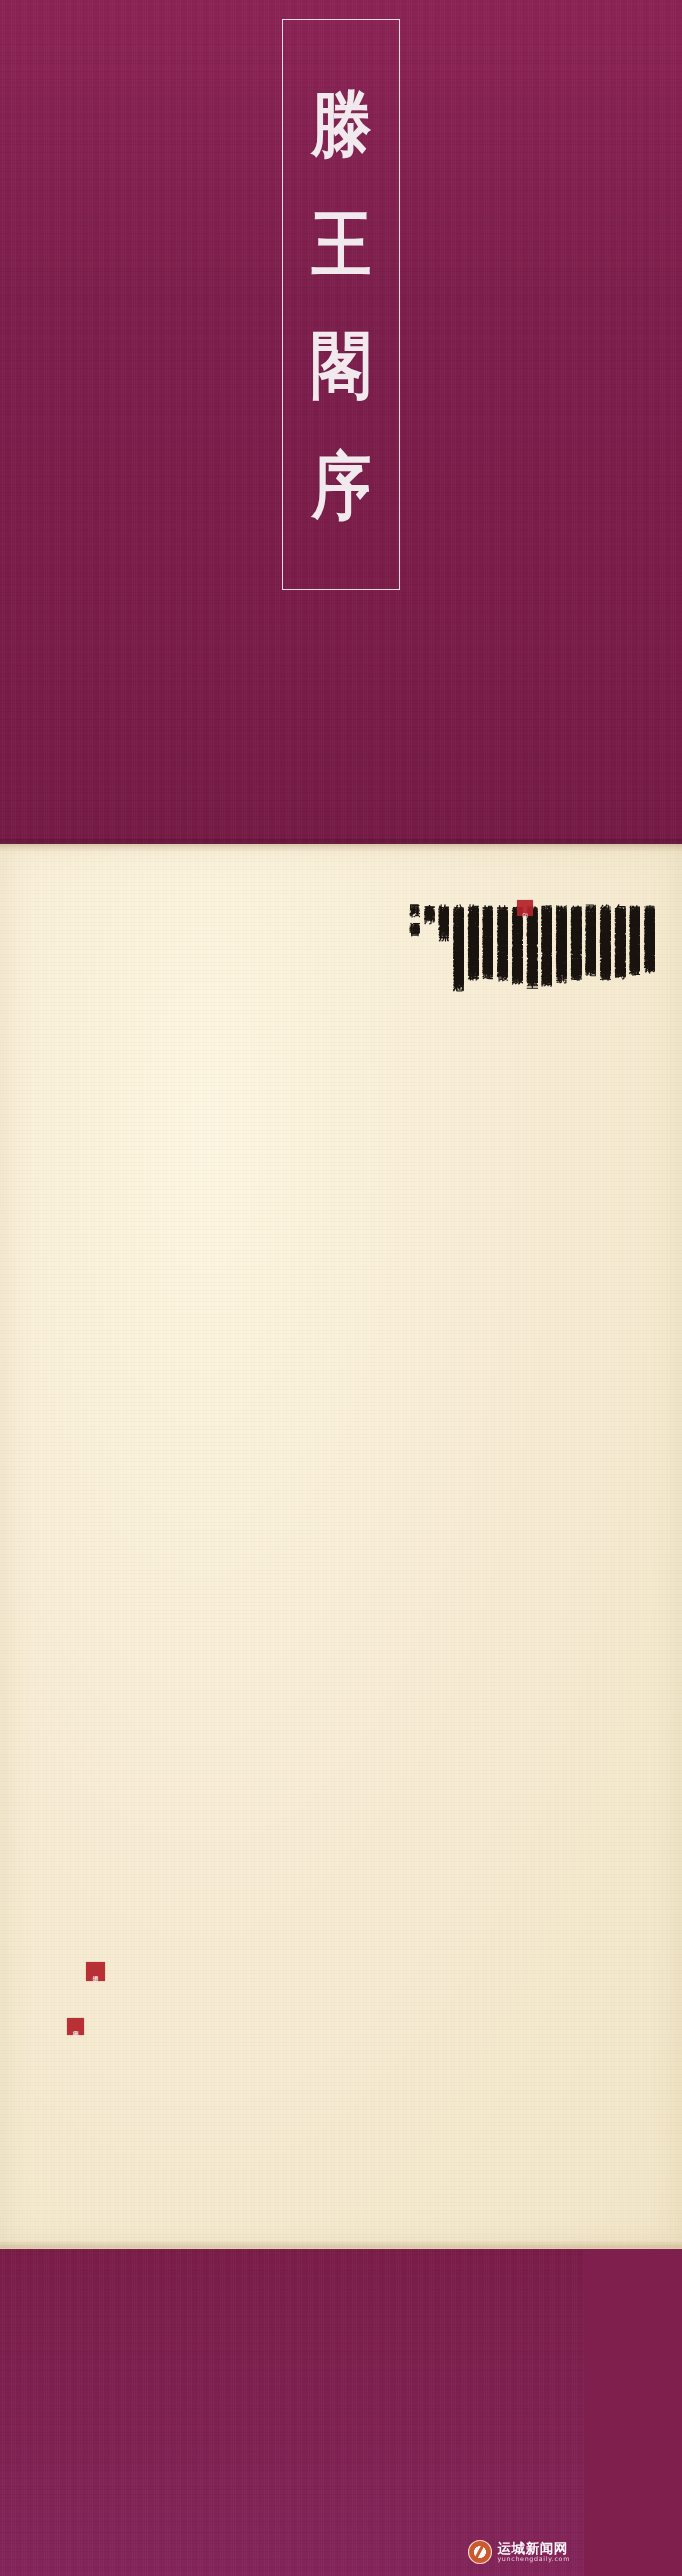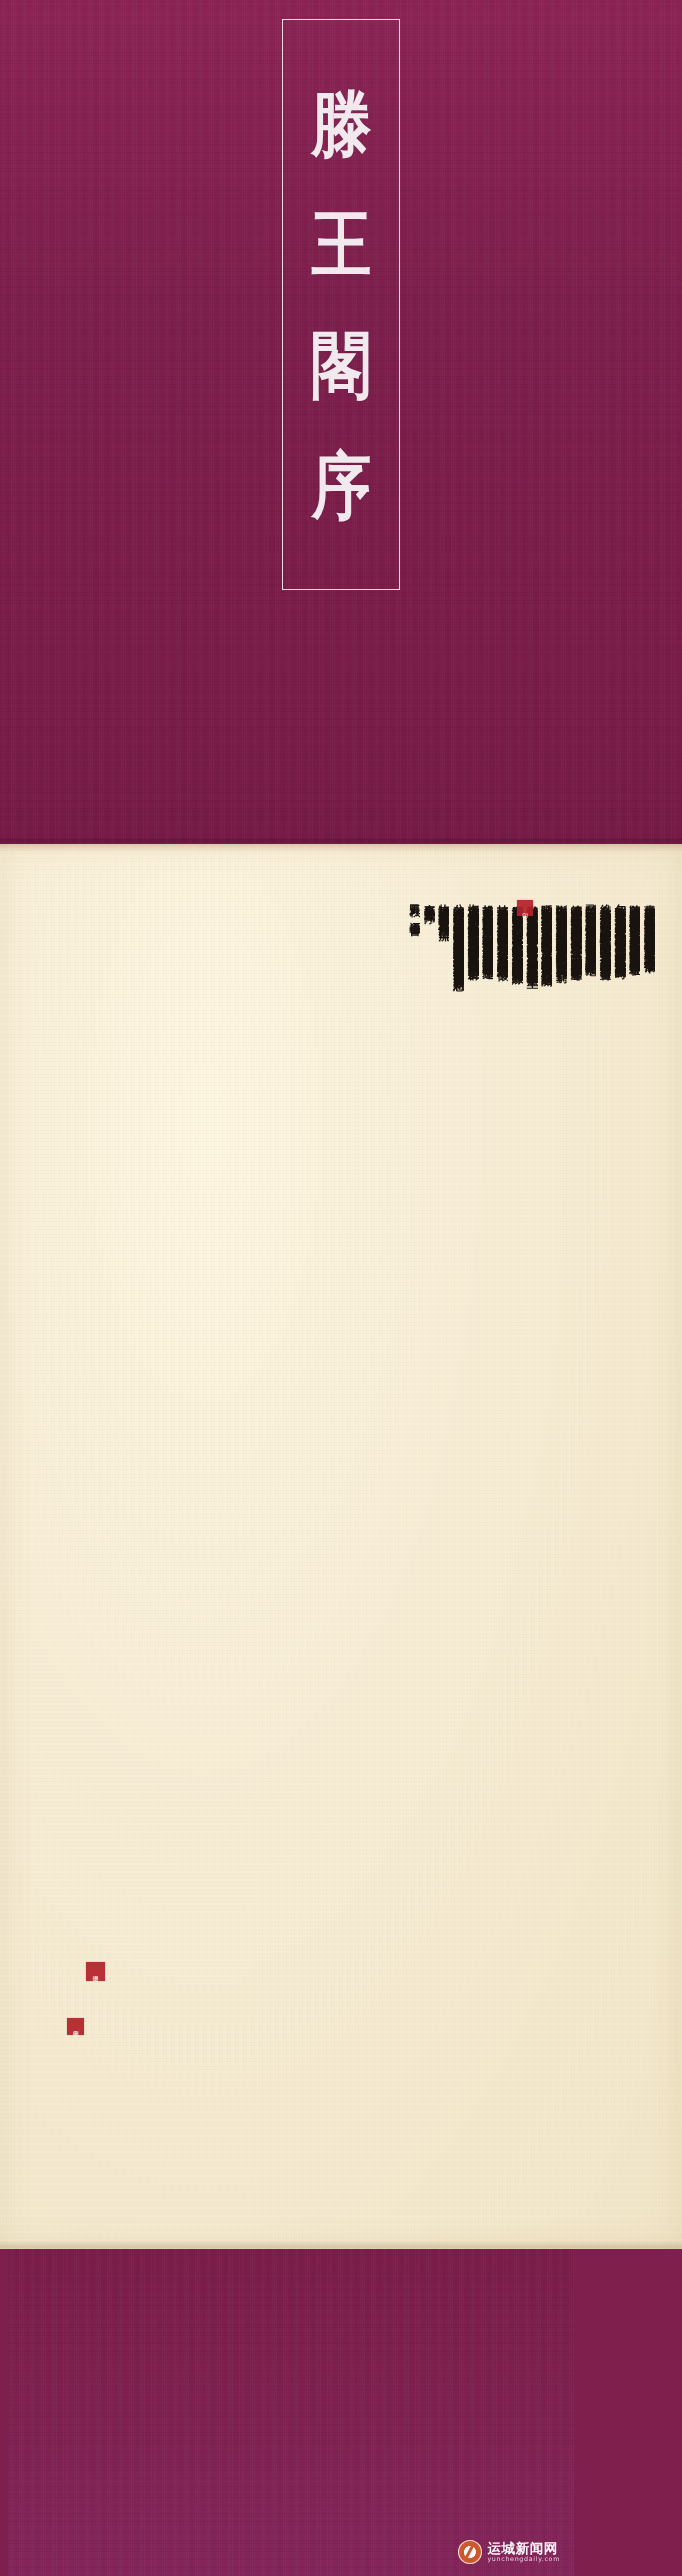--- a/index.html
+++ b/index.html
@@ -157,25 +157,26 @@
     top: 1962px; left: 86px;
     width: 18.5px; height: 18.5px;
   }
   .seal-sign-2 {
     top: 2018px; left: 67px;
     width: 17.4px; height: 17.4px;
   }
   
   .mount-bottom {
     position: absolute;
-    left: 8px;
+    left: 0;
     top: 2249px;
     width: 566px;
     height: 327px;
     background: linear-gradient(180deg, #7a1d49 0%, #7e2150 45%, #83255a 100%);
+    padding-left: 18px;
   }
   
   .watermark {
     position: absolute;
     right: 14px;
     bottom: 12px;
     display: flex;
     align-items: center;
     gap: 5.5px;
     opacity: 0.97;

